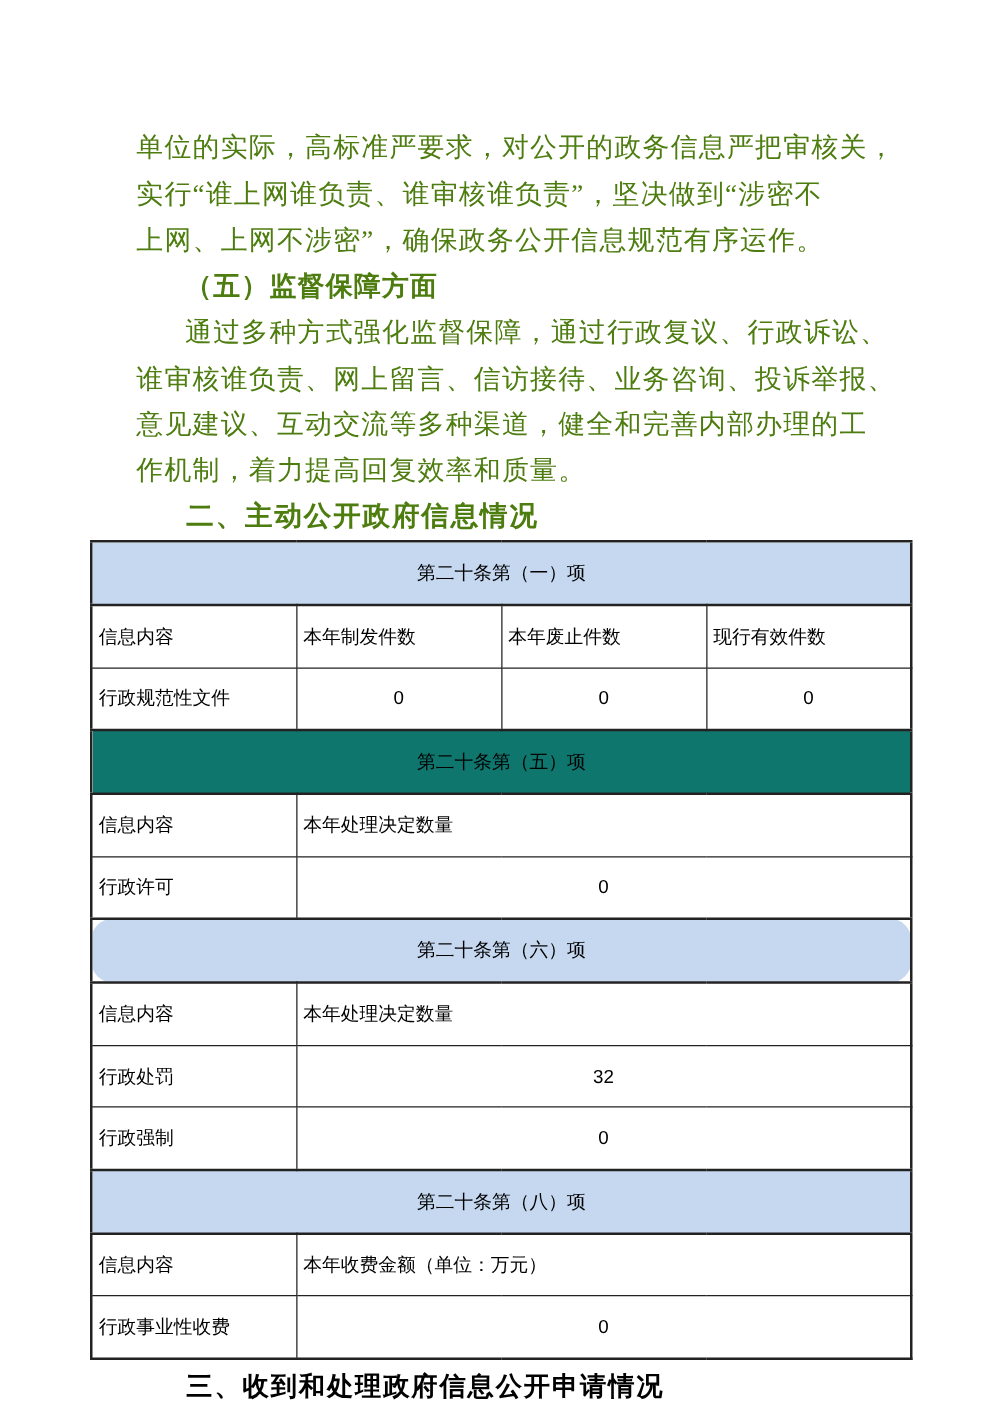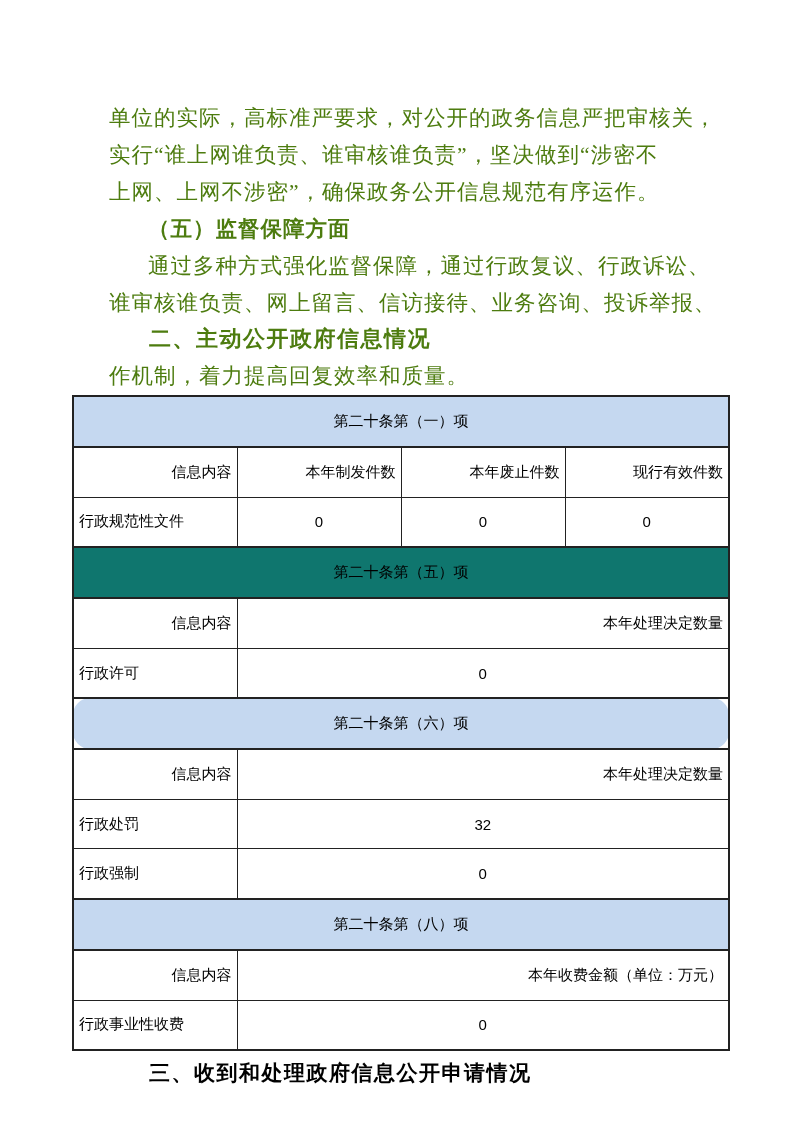--- a/index.html
+++ b/index.html
@@ -56,38 +56,39 @@
     font-size:15px;
     font-weight:normal;
     vertical-align:middle;
     overflow:hidden;
   }
   tr.band td{
     border-top:2px solid #222;
     border-bottom:2px solid #222;
     text-align:center;
   }
-  tr.hdr th{text-align:right;}
+  tr.hdr th{text-align:left;}
   td.lbl{text-align:left;padding-left:6px;}
   td.val{text-align:center;}
 </style>
 </head>
 <body>
 
 <div class="page">
 
   <div class="textblock">
     <div class="tline">单位的实际，高标准严要求，对公开的政务信息严把审核关，</div>
     <div class="tline">实行“谁上网谁负责、谁审核谁负责”，坚决做到“涉密不</div>
     <div class="tline">上网、上网不涉密”，确保政务公开信息规范有序运作。</div>
     <div class="tline indent sub">（五）监督保障方面</div>
     <div class="tline indent">通过多种方式强化监督保障，通过行政复议、行政诉讼、</div>
     <div class="tline">谁审核谁负责、网上留言、信访接待、业务咨询、投诉举报、</div>
+    <div class="tline">意见建议、互动交流等多种渠道，健全和完善内部办理的工</div>
+    <div class="tline">作机制，着力提高回复效率和质量。</div>
     <div class="tline secheading">二、主动公开政府信息情况</div>
-    <div class="tline">作机制，着力提高回复效率和质量。</div>
   </div>
 
   <table class="report">
     <colgroup>
       <col style="width:164px">
         <col style="width:164px">
         <col style="width:164px">
         <col style="width:164px">
     </colgroup>
     <tbody>

